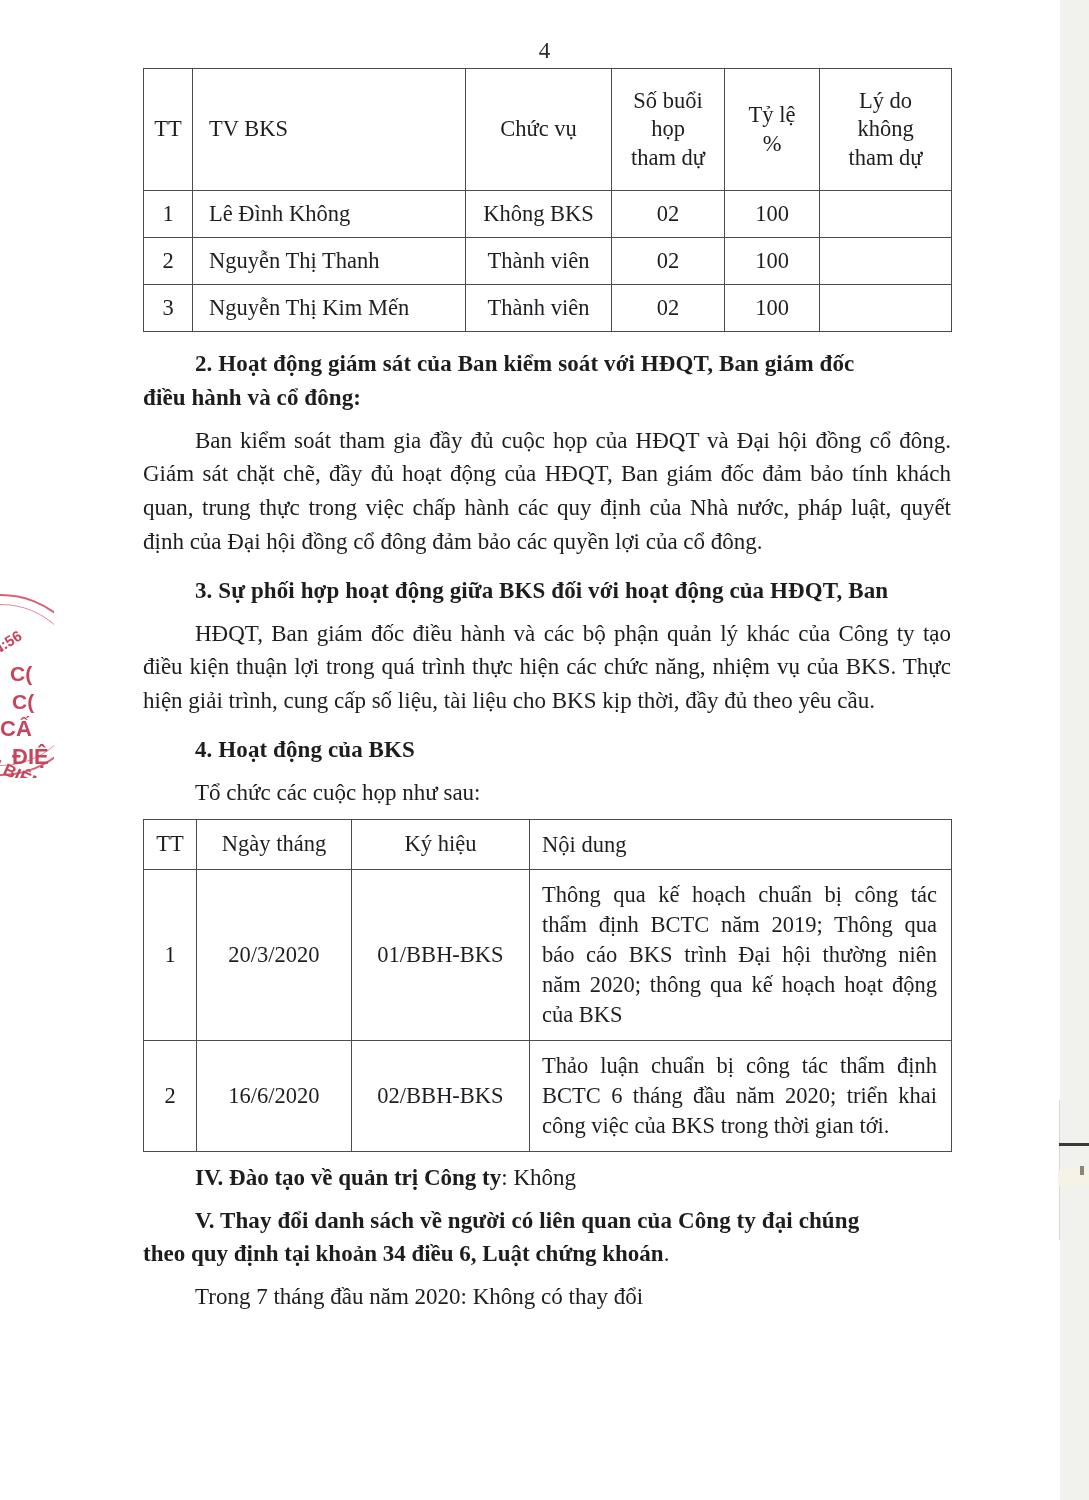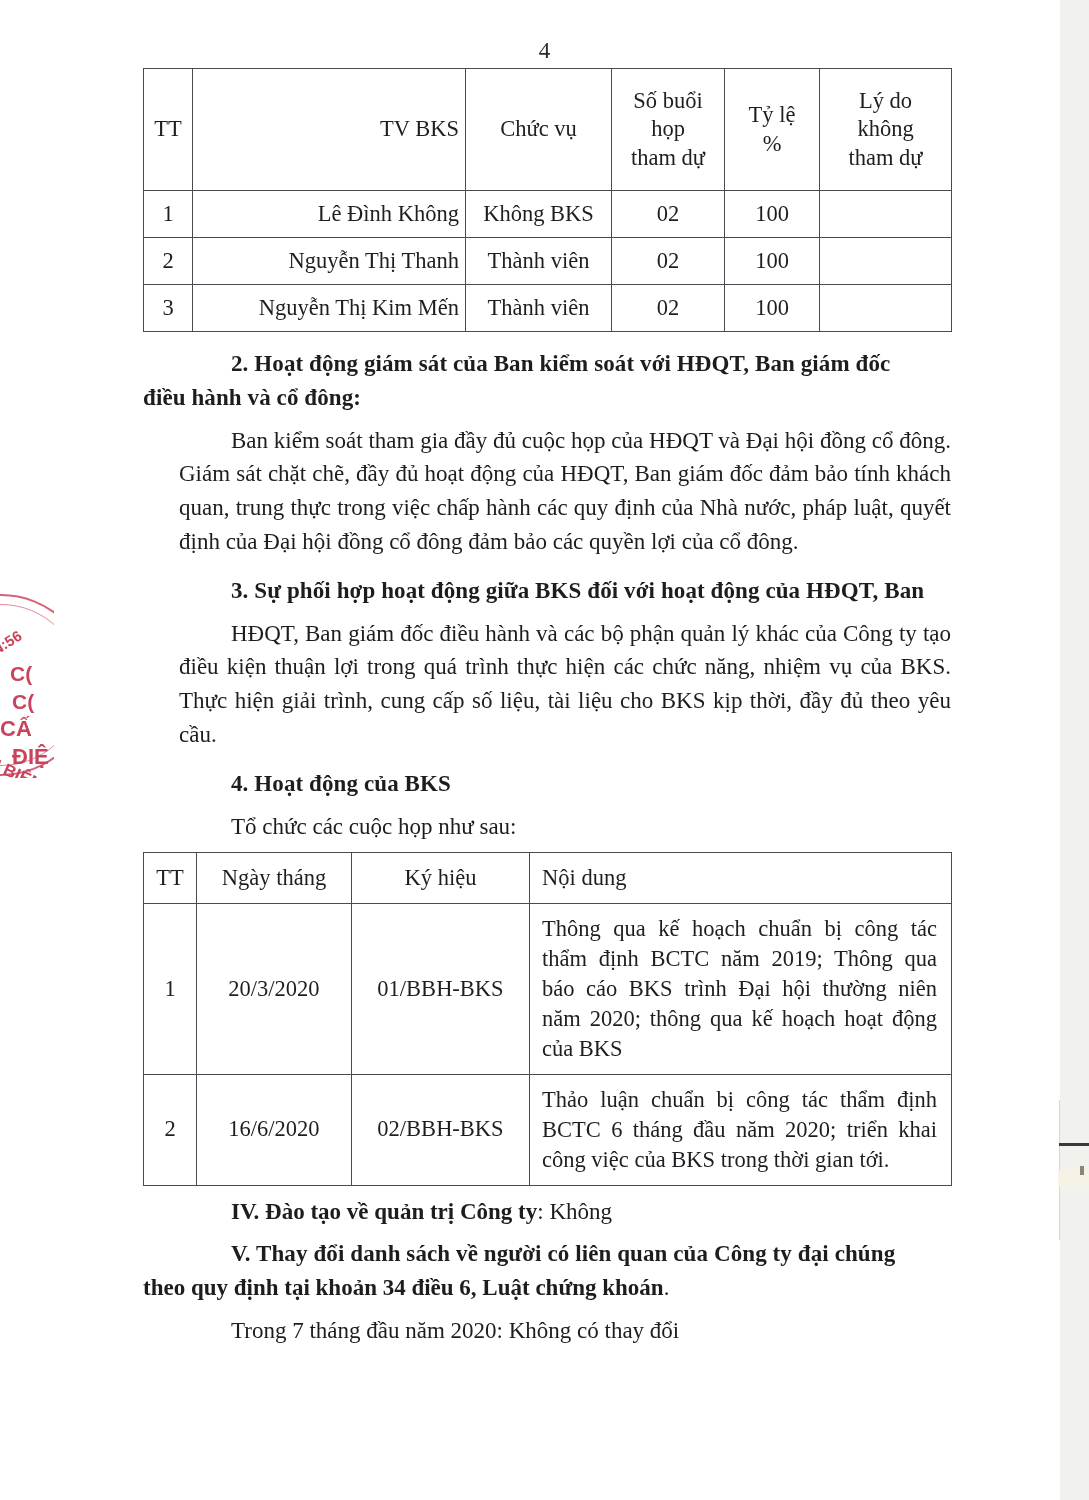--- a/index.html
+++ b/index.html
@@ -75,21 +75,21 @@
     font-size: 22.5px;
     line-height: 1.27;
     color: #1e1e22;
     padding: 4px 6px;
   }
 
   
   #table-attendance th { text-align: center; vertical-align: middle; height: 122px; }
   #table-attendance td { height: 47px; }
   #table-attendance .c-tt    { width: 49px;  text-align: center; }
-  #table-attendance .c-name  { width: 273px; text-align: right; padding-left: 16px; }
+  #table-attendance .c-name  { width: 273px; text-align: left; padding-left: 16px; }
   #table-attendance .c-role  { width: 146px; text-align: center; }
   #table-attendance .c-meet  { width: 113px; text-align: center; }
   #table-attendance .c-rate  { width: 95px;  text-align: center; }
   #table-attendance .c-reason{ width: 132px; text-align: center; }
 
   
   #table-meetings th { text-align: center; vertical-align: middle; height: 46px; }
   #table-meetings td { vertical-align: middle; }
   #table-meetings .m-tt   { width: 53px;  text-align: center; }
   #table-meetings .m-date { width: 155px; text-align: center; }
@@ -99,21 +99,21 @@
 
   
   .p {
     font-size: 23px;
     line-height: 1.47;
     margin: 0;
     text-align: justify;
     text-align-last: left;
     color: #1d1d20;
   }
-  .p.indent { text-indent: 52px; margin-left: 36px; }
+  .p.indent { text-indent: 52px; }
   .p.bold { font-weight: bold; letter-spacing: 0.1px; }
   .gap-s { height: 9px; }
   .gap-m { height: 15px; }
 
   .mixed-bold b { font-weight: bold; }
 
   
   .stamp {
     position: absolute;
     left: -96px; top: 592px;

